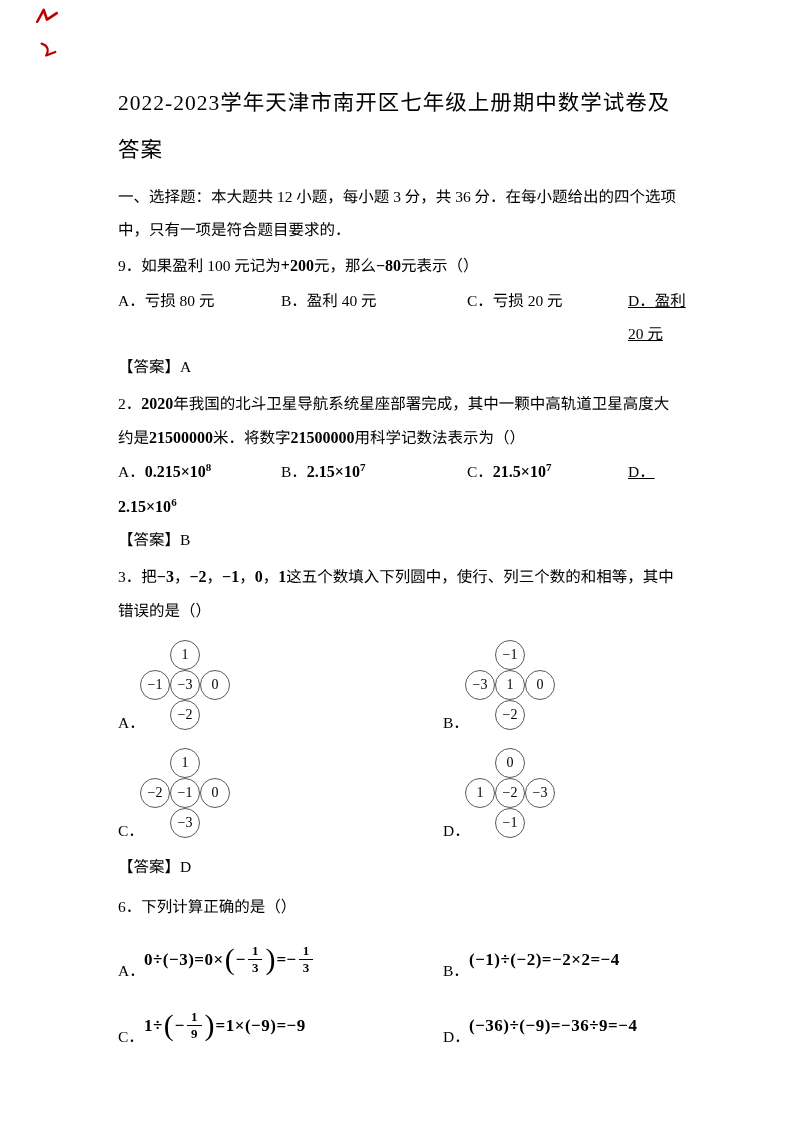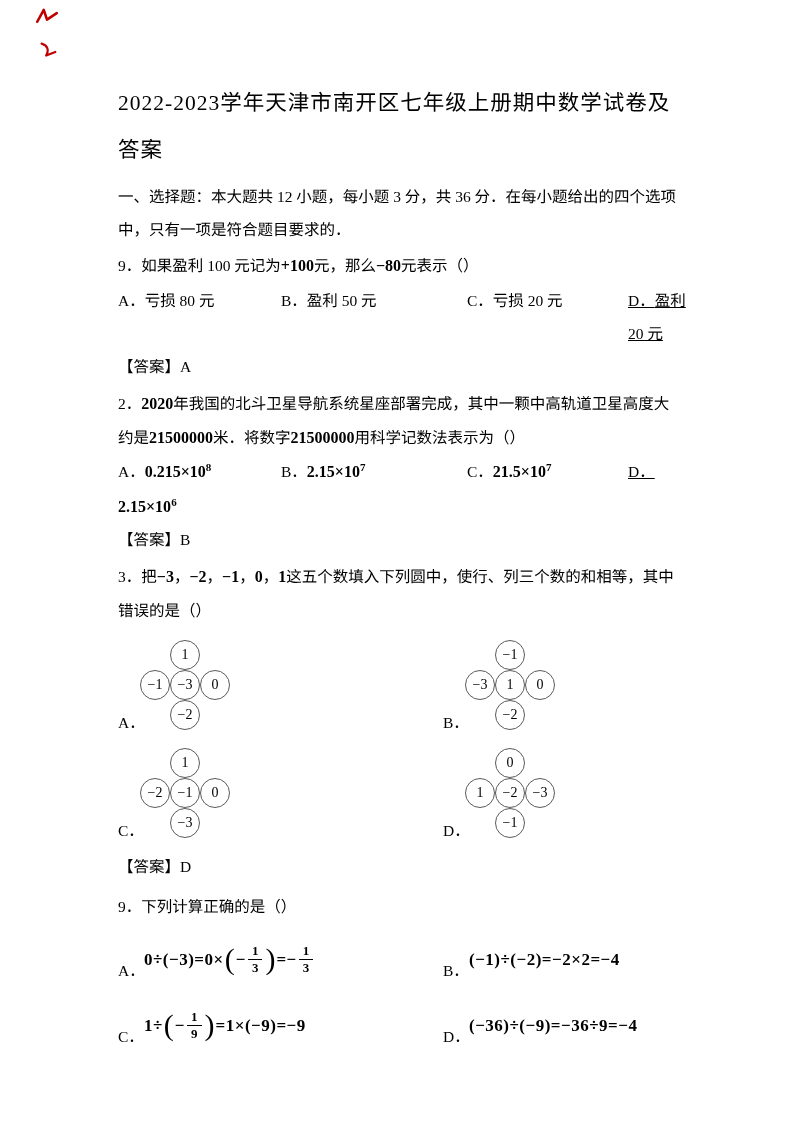--- a/index.html
+++ b/index.html
@@ -59,25 +59,25 @@
     <path d="M3 15 L9 4 L12 13 L21 7" fill="none" stroke="#c00000" stroke-width="2.4" stroke-linecap="round" stroke-linejoin="round"></path>
   </svg>
   <svg class="mark mark2" viewBox="0 0 24 24">
     <path d="M5 4 Q15 7 10 17 L20 13" fill="none" stroke="#c00000" stroke-width="2.4" stroke-linecap="round" stroke-linejoin="round"></path>
   </svg>
 
   <h1 class="title">2022-2023学年天津市南开区七年级上册期中数学试卷及答案</h1>
 
   <p class="text sec">一、选择题：本大题共 12 小题，每小题 3 分，共 36 分．在每小题给出的四个选项中，只有一项是符合题目要求的．</p>
 
-  <p class="text stem"><span>9．如果盈利 100 元记为</span><span class="b m">+100</span><span>元，那么</span><span class="b m">−80</span><span>元表示（）</span></p>
+  <p class="text stem"><span>9．如果盈利 100 元记为</span><span class="b m">+200</span><span>元，那么</span><span class="b m">−80</span><span>元表示（）</span></p>
 
   <div class="opt-row">
     <div class="oc c1"><span>A．</span><span>亏损 80 元</span></div>
-    <div class="oc c2"><span>B．</span><span>盈利 50 元</span></div>
+    <div class="oc c2"><span>B．</span><span>盈利 40 元</span></div>
     <div class="oc c3"><span>C．</span><span>亏损 20 元</span></div>
     <div class="oc c4"><span>D．</span><span>盈利 20 元</span></div>
   </div>
 
   <p class="text ans"><span>【答案】</span><span>A</span></p>
 
   <p class="text stem"><span>2．</span><span class="b m">2020</span><span>年我国的北斗卫星导航系统星座部署完成，其中一颗中高轨道卫星高度大约是</span><span class="b m">21500000</span><span>米．将数字</span><span class="b m">21500000</span><span>用科学记数法表示为（）</span></p>
 
   <div class="opt-row">
     <div class="oc c1"><span>A．</span><span class="b m"><span>0.215</span><span>×10</span><sup>8</sup></span></div>
@@ -133,21 +133,21 @@
         <div class="circle pc">−2</div>
         <div class="circle pr">−3</div>
         <div class="circle pb">−1</div>
       </div>
       <span class="q3-label">D．</span>
     </div>
   </div>
 
   <p class="text ans q3-ans"><span>【答案】</span><span>D</span></p>
 
-  <p class="text stem q4-stem">9．下列计算正确的是（）</p>
+  <p class="text stem q4-stem">6．下列计算正确的是（）</p>
 
   <div class="calc-row">
     <div class="calc-opt">
       <span class="calc-label">A．</span>
       <span class="formula">
           <span class="ftext">0÷(−3)=0×</span>
           <span class="fparen">(</span>
           <span class="ftext">−</span>
           <span class="frac">
             <span class="num">1</span>

